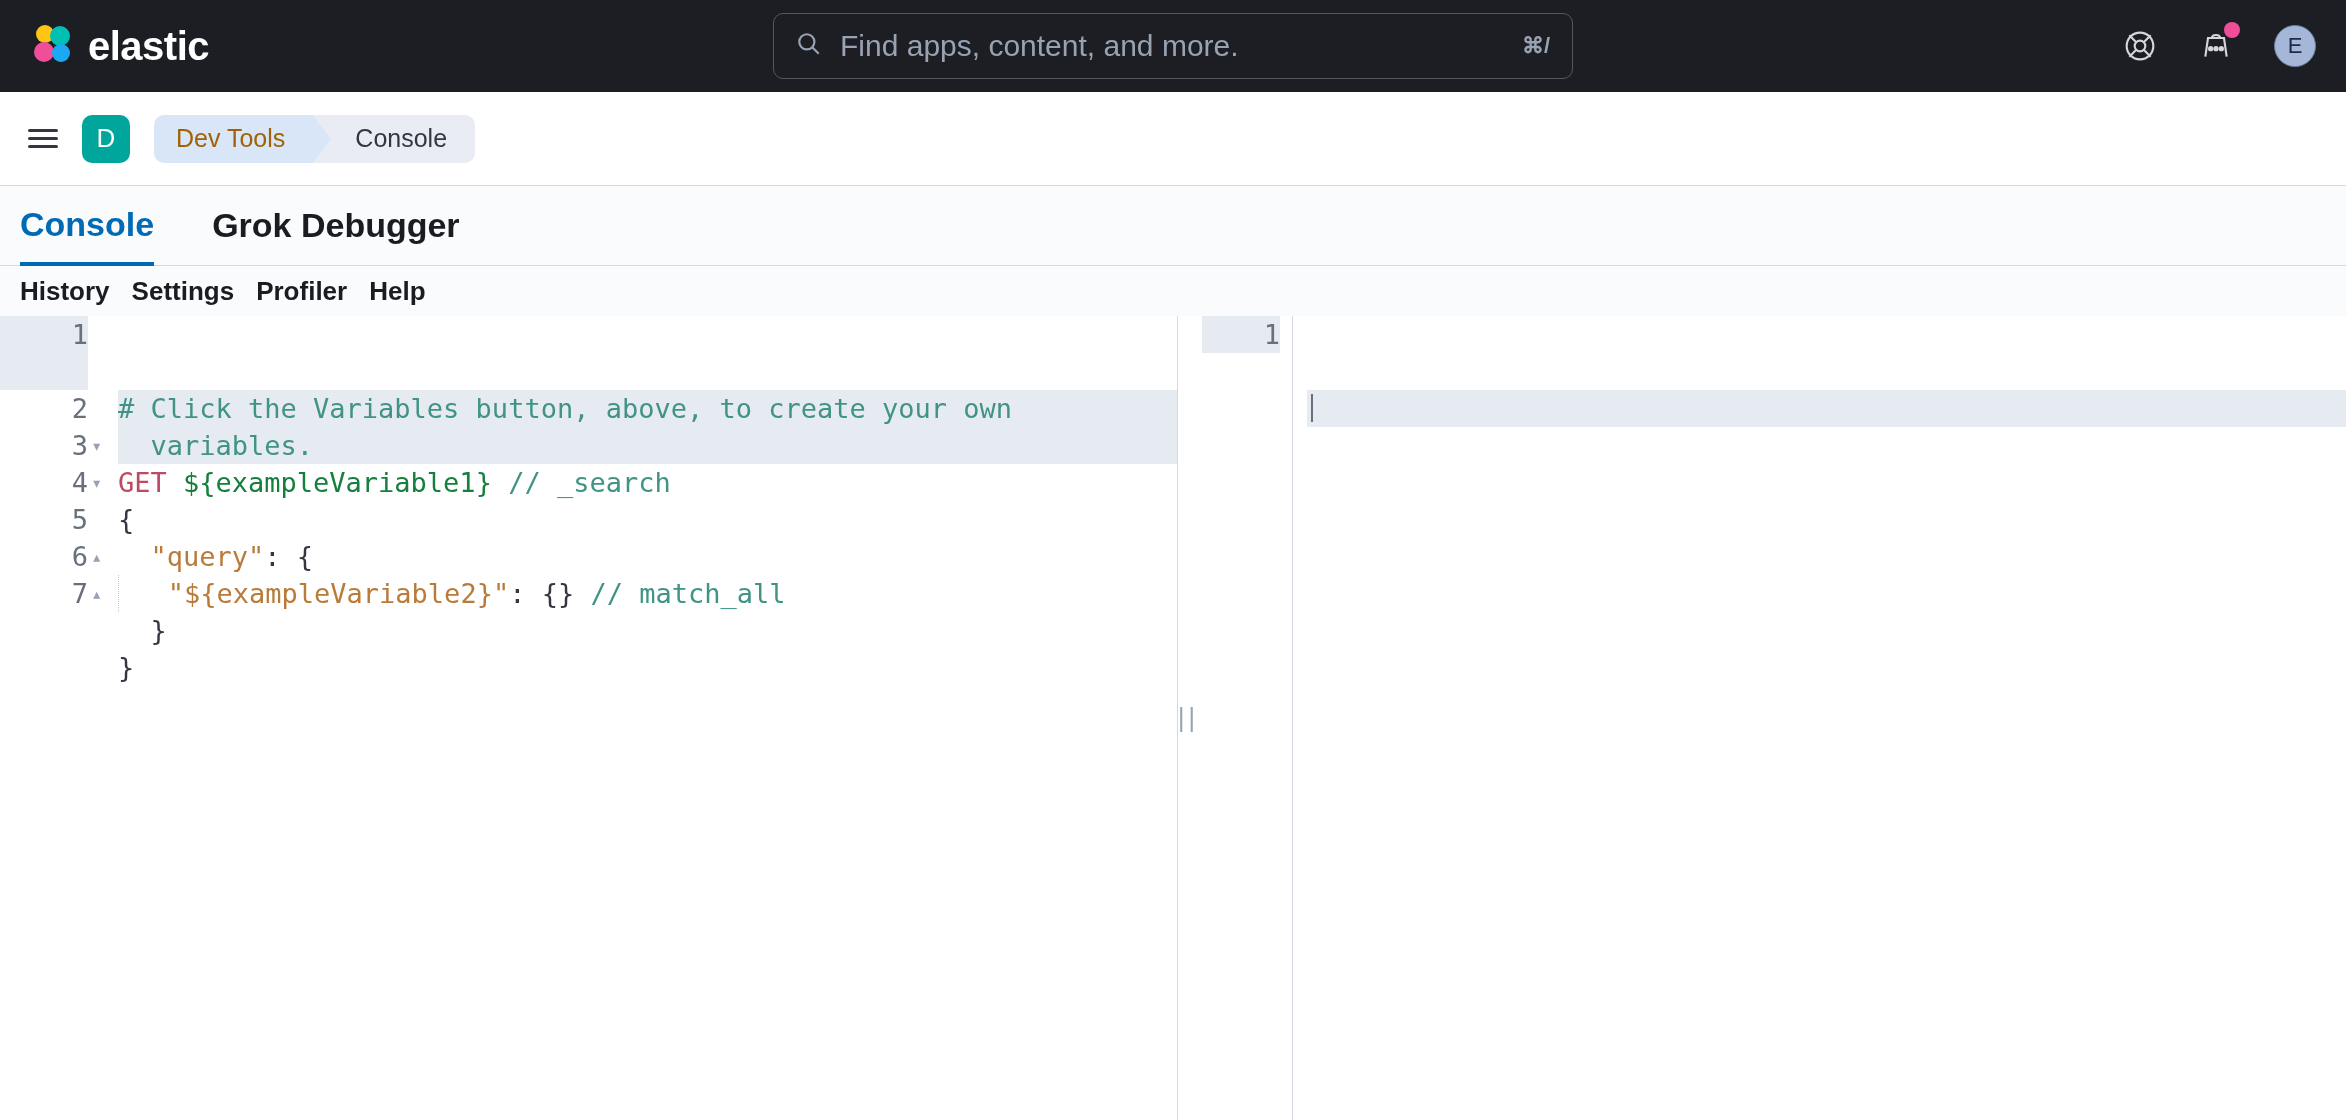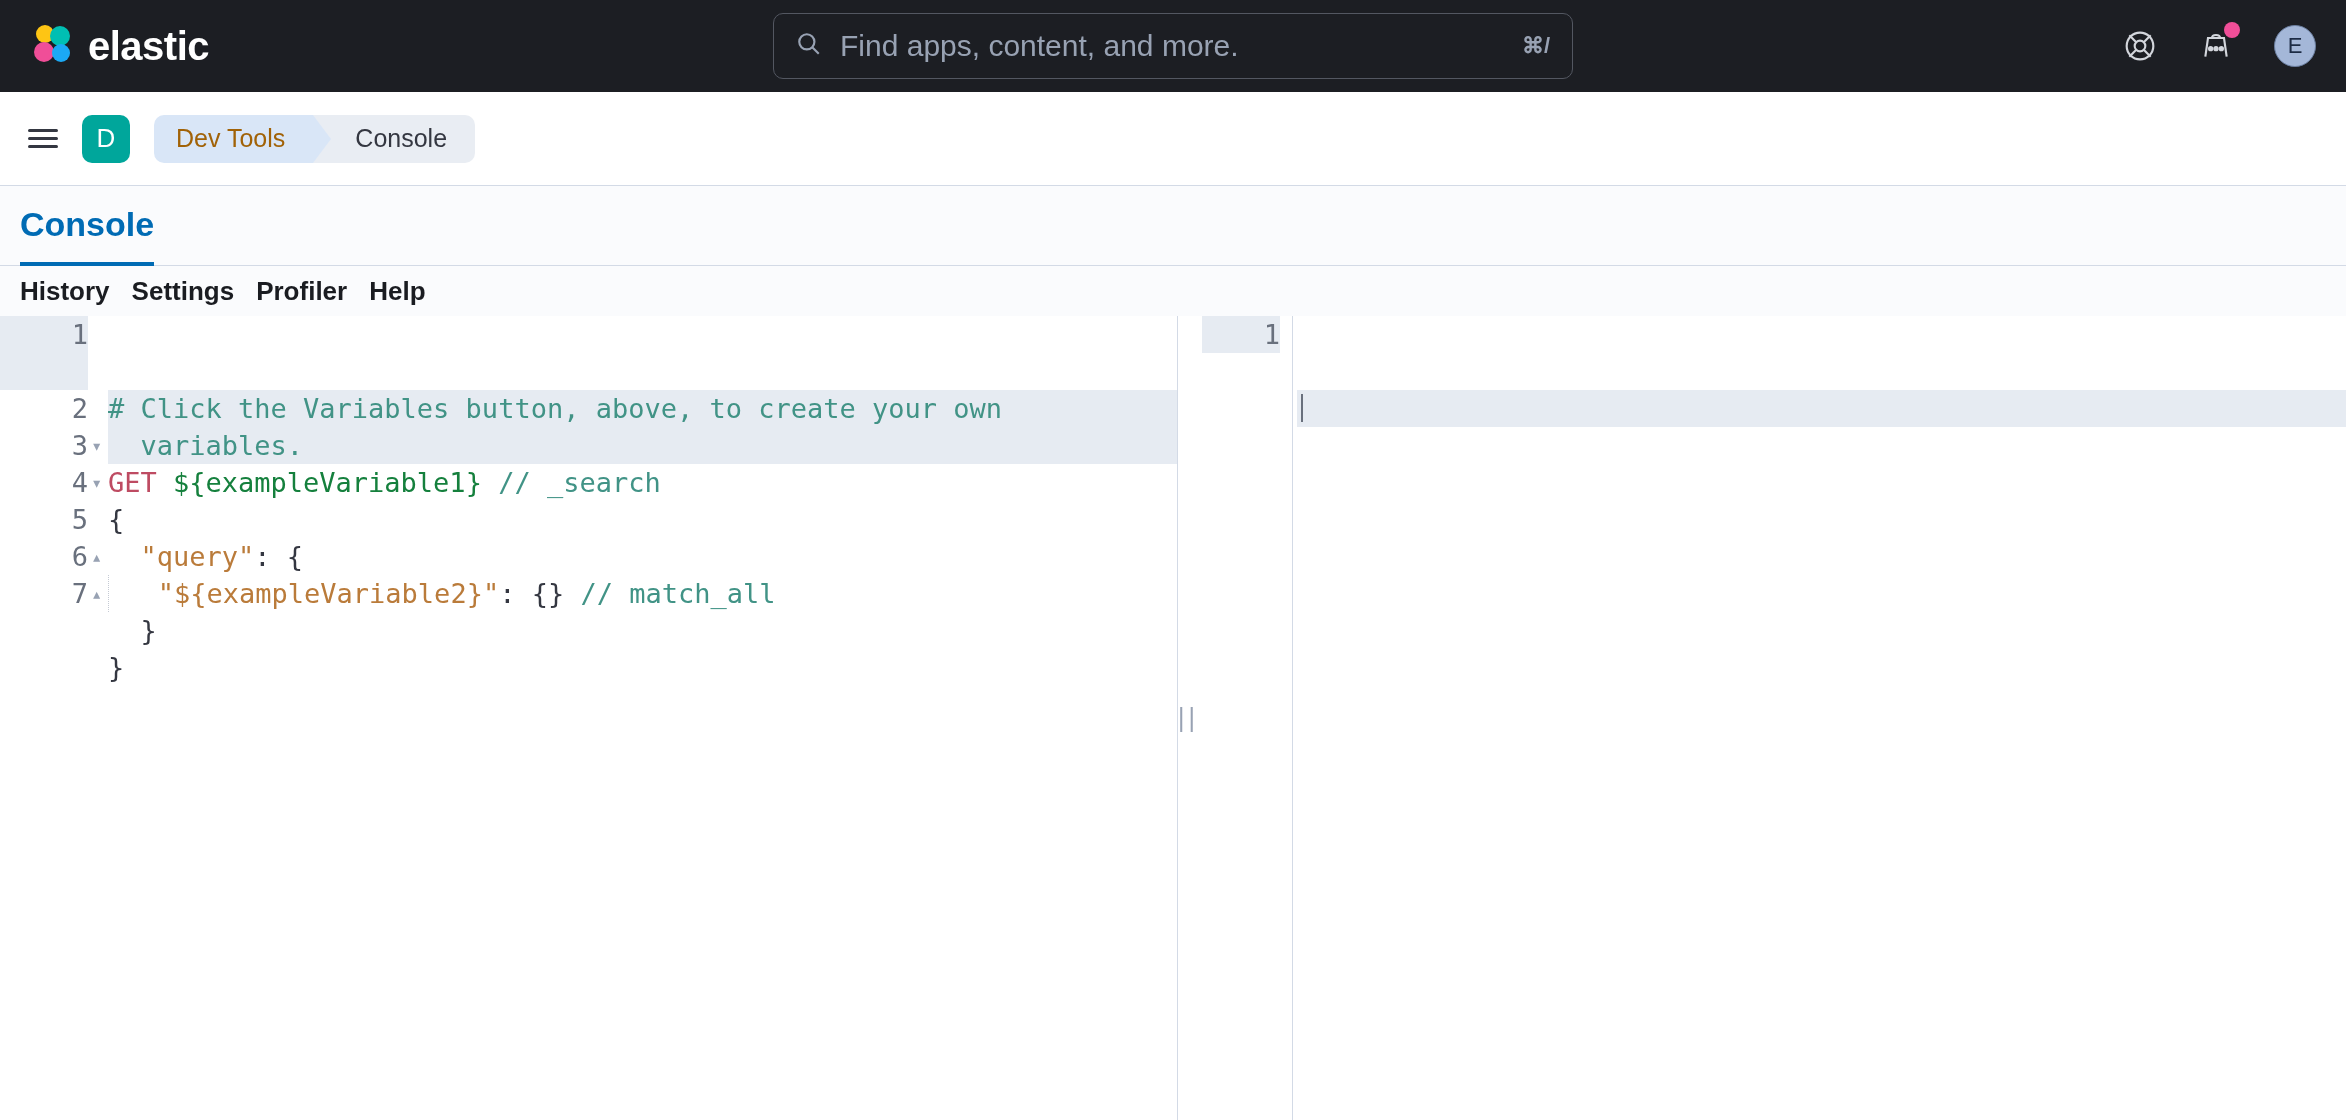--- a/index.html
+++ b/index.html
@@ -203,21 +203,21 @@
 }
 .code {
   flex: 1;
   font-size: 27px;
   line-height: 37px;
   padding-left: 8px;
   white-space: pre;
   color: #343741;
   position: relative;
 }
-.code .line { height: 37px; display: block; }
+.code .line { height: 37px; display: block; margin-left: 10px; }
 .pane.left .code .line:first-child { background: #e6ebf2; position:relative; }
 .pane.left .gutter .gl:first-child { background: #e6ebf2; }
 
 
 .wrap2 { height: 74px !important; white-space: pre-wrap; }
 
 .tok-c { color: #419386; }          
 .tok-m { color: #be4b62; }          
 .tok-v { color: #15803d; }          
 .tok-s { color: #ba7b3a; }          
@@ -318,20 +318,21 @@
   </div>
   <div class="d-badge">D</div>
   <div class="crumbs">
     <div class="crumb first">Dev Tools</div>
     <div class="crumb second">Console</div>
   </div>
 </div>
 
 <div class="tabs-row">
   <div class="tab active">Console</div>
+  <div class="tab">Grok Debugger</div>
 </div>
 
 <div class="toolbar">
   <a>History</a>
   <a>Settings</a>
   <a>Profiler</a>
   <a>Help</a>
 </div>
 
 <div class="editor-area">

